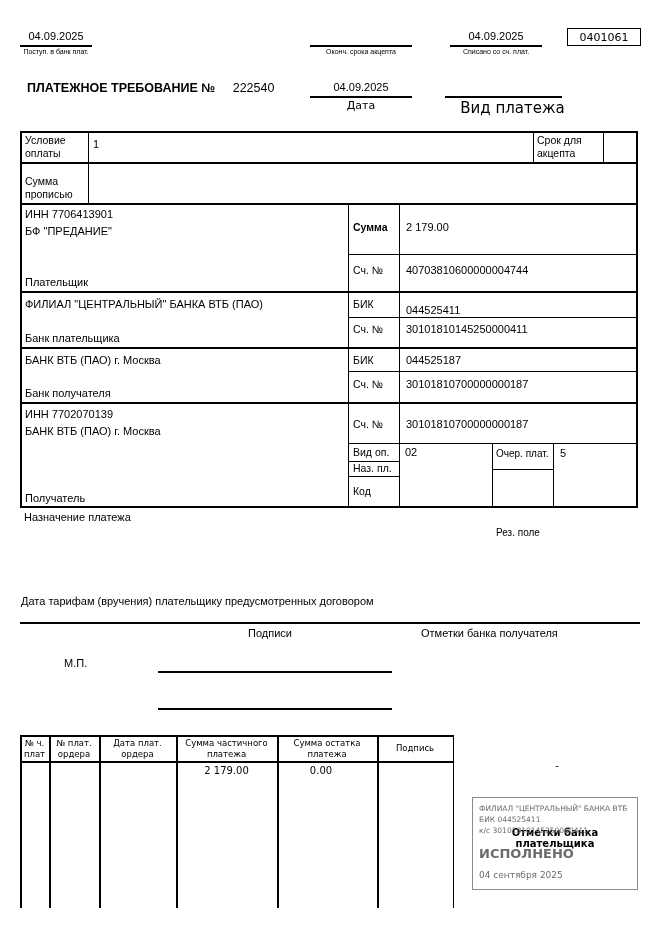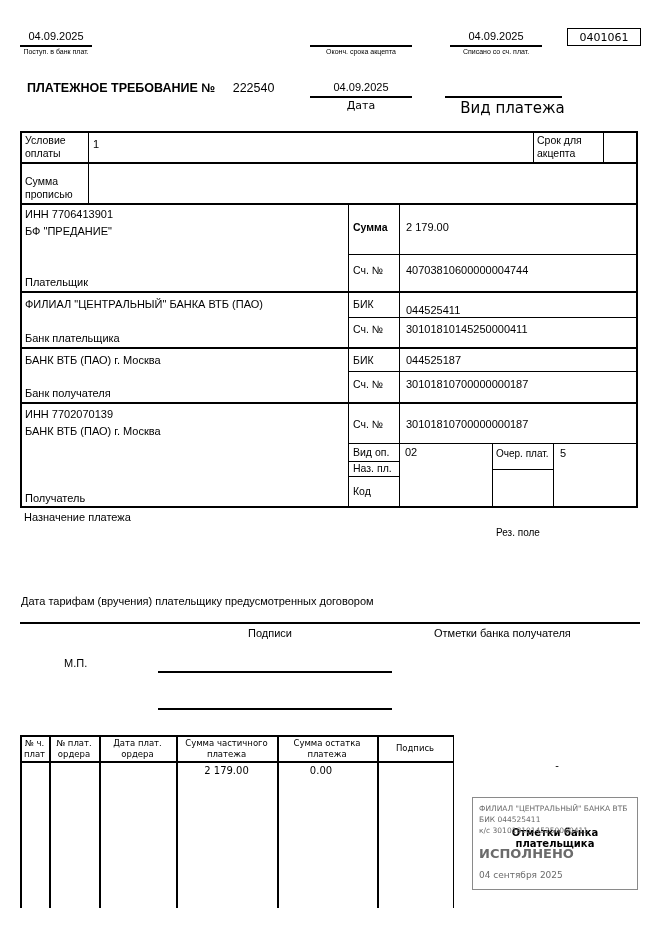--- a/index.html
+++ b/index.html
@@ -118,21 +118,21 @@
     <div class="abs f" style="left:476px;top:317px;font-size:10px;">Очер. плат.</div>
     <div class="abs f val" style="left:540px;top:316px;">5</div>
     <div class="abs f" style="left:476px;top:352px;font-size:10px;margin-top:44px;">Рез. поле</div>
   </div>
 
   <div class="abs f val" style="left:24px;top:511px;">Назначение платежа</div>
   <div class="abs f val" style="left:21px;top:595px;">Дата тарифам (вручения) плательщику предусмотренных договором</div>
 
   <div class="hl" style="left:20px;top:622px;width:620px;height:2px;"></div>
   <div class="abs f ctr" style="left:200px;top:627px;width:140px;font-size:11px;">Подписи</div>
-  <div class="abs f" style="left:434px;top:627px;font-size:11px;">Отметки банка получателя</div>
+  <div class="abs f" style="left:421px;top:627px;font-size:11px;">Отметки банка получателя</div>
   <div class="abs f" style="left:64px;top:657px;font-size:11px;">М.П.</div>
   <div class="hl" style="left:158px;top:671px;width:234px;height:1.5px;"></div>
   <div class="hl" style="left:158px;top:708px;width:234px;height:1.5px;"></div>
 
   <div class="hl" style="left:20px;top:735px;width:434px;height:1.5px;"></div>
   <div class="hl" style="left:20px;top:761px;width:434px;height:1.5px;"></div>
   <div class="vl" style="left:20px;top:735px;width:1.5px;height:173px;"></div>
   <div class="vl" style="left:49px;top:735px;width:1.5px;height:173px;"></div>
   <div class="vl" style="left:99px;top:735px;width:1.5px;height:173px;"></div>
   <div class="vl" style="left:176px;top:735px;width:1.5px;height:173px;"></div>

